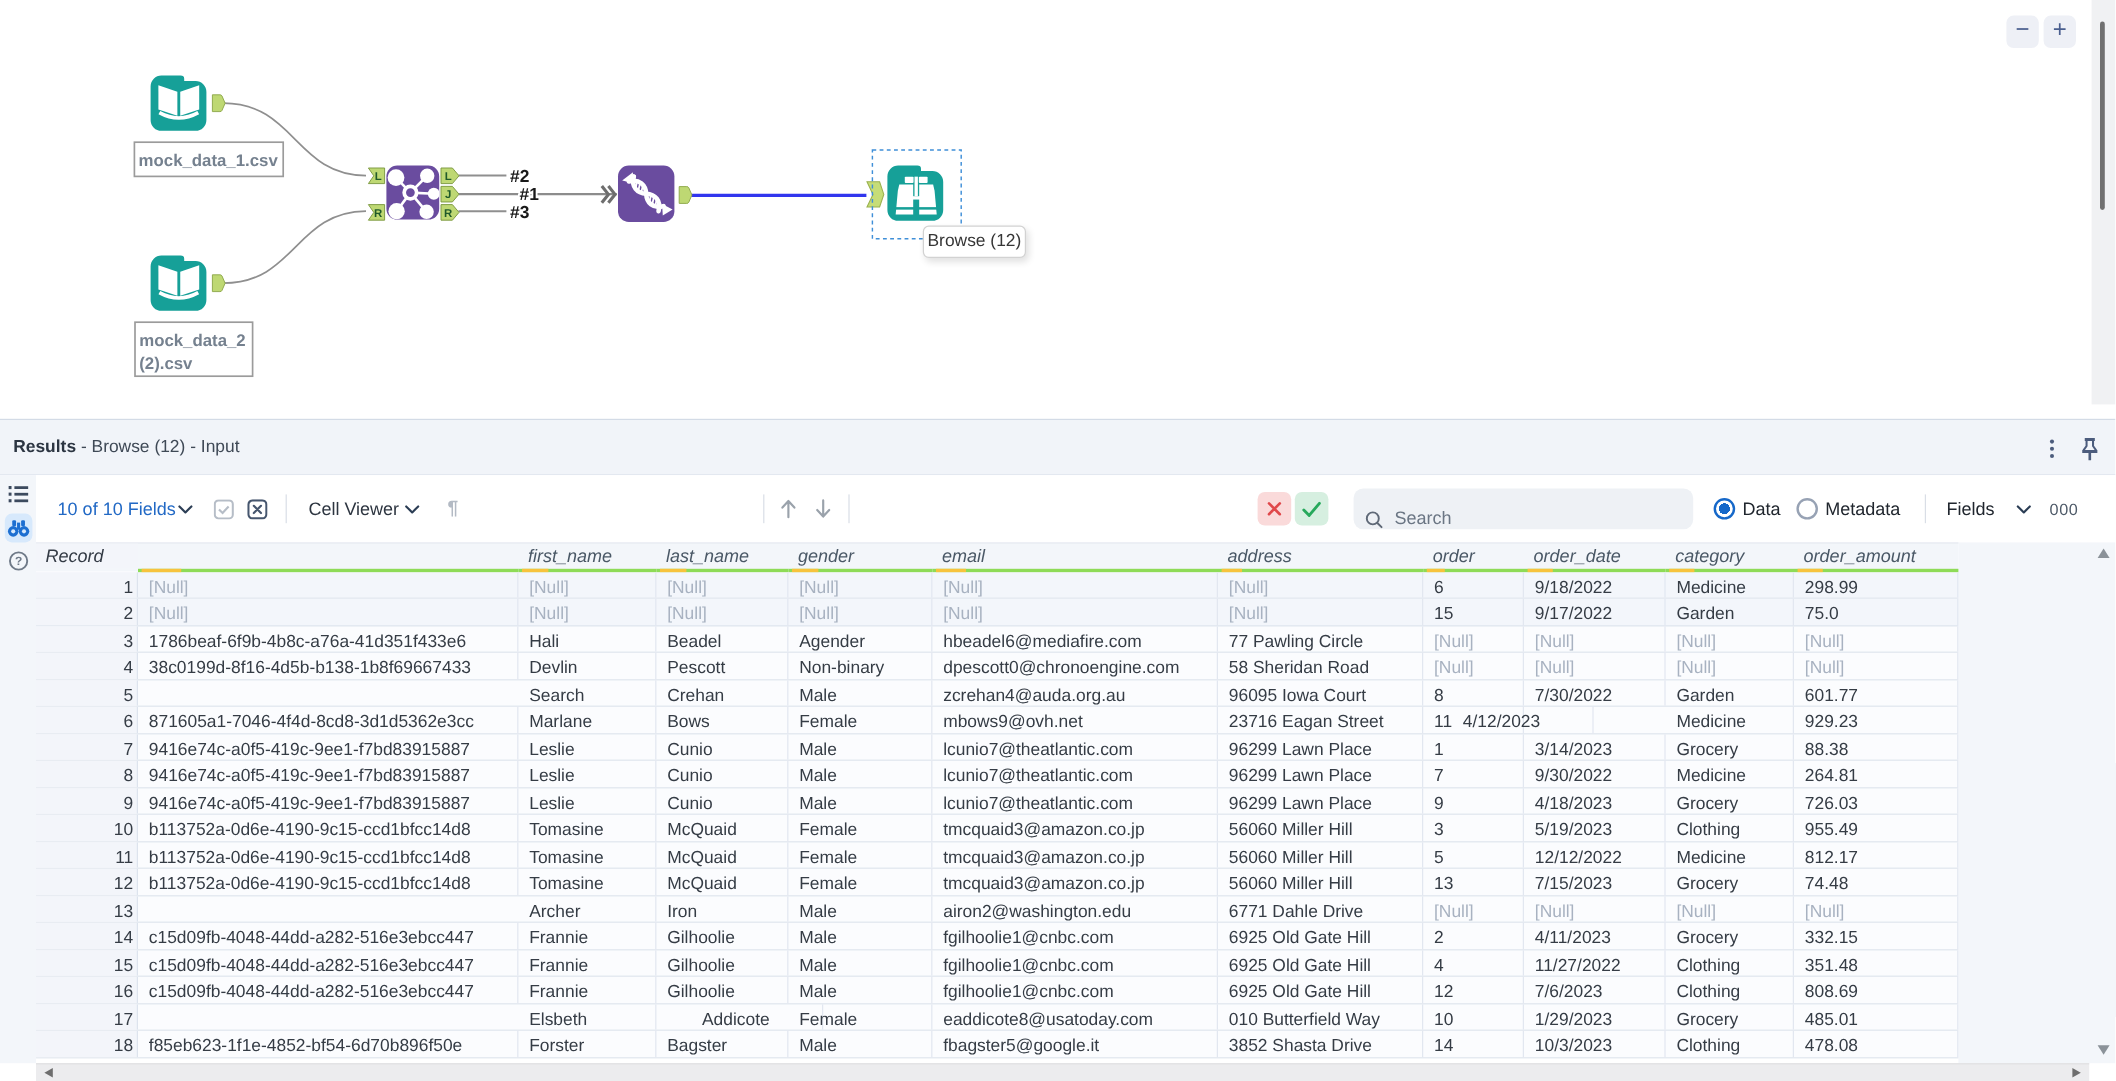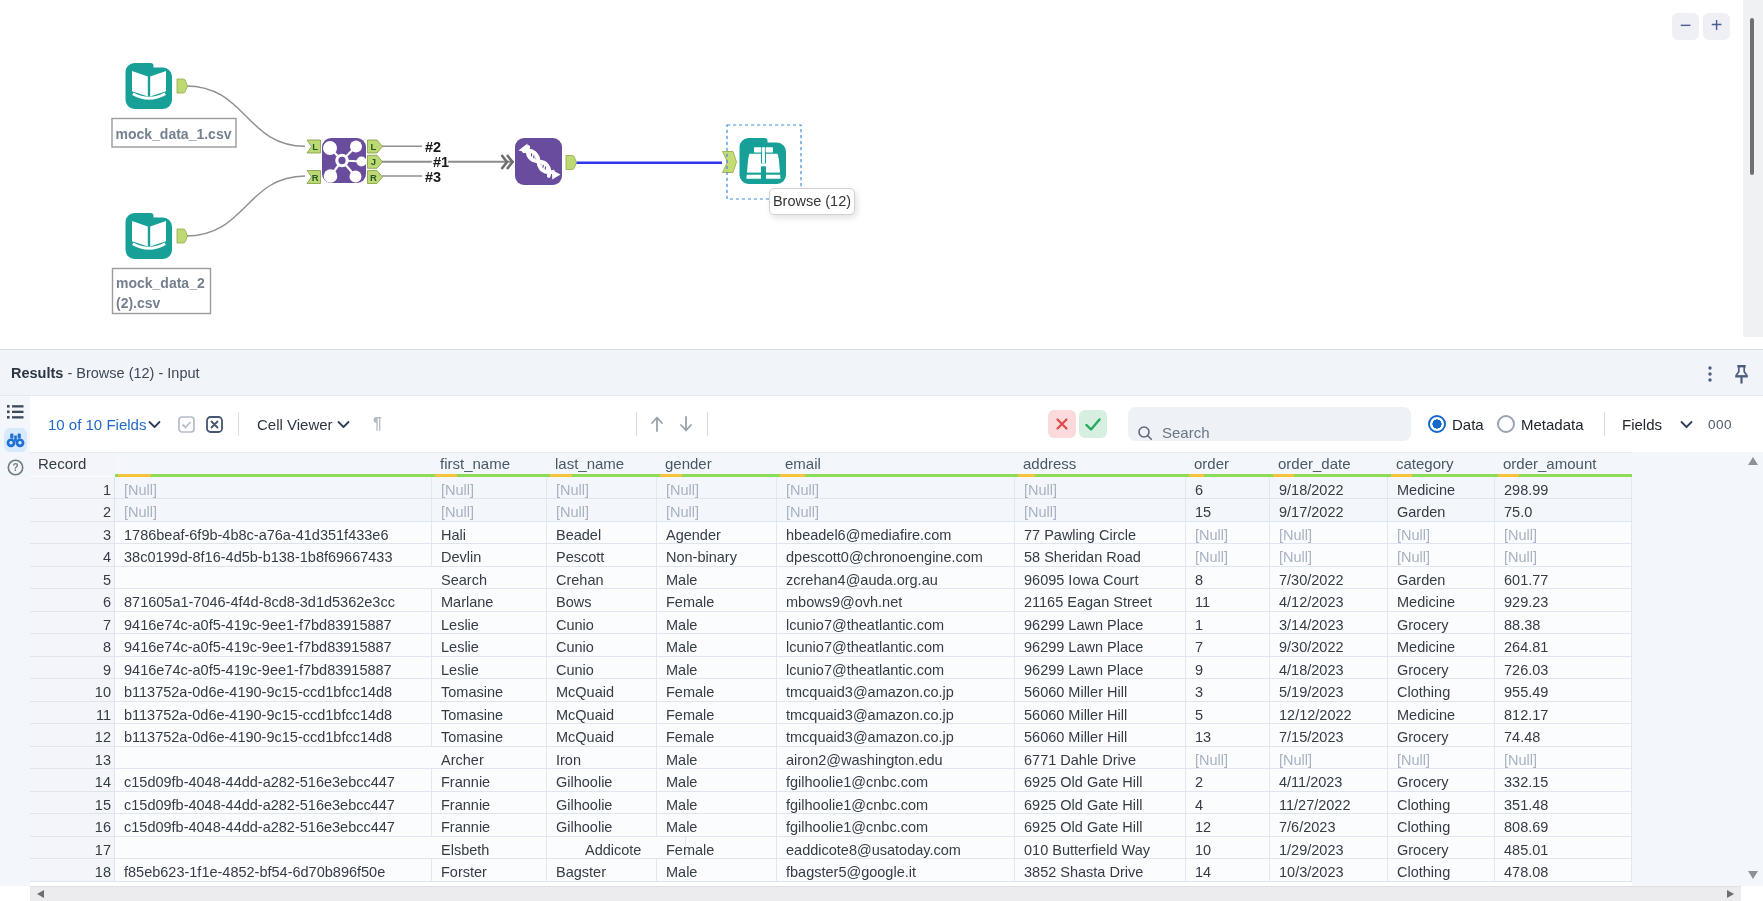--- a/index.html
+++ b/index.html
@@ -18,21 +18,21 @@
 #r-title b{color:#2c3542;font-weight:700;}
 #sidebar{left:0;top:396px;width:30px;height:490px;background:#f3f6fa;}
 #toolbar{left:30px;top:396px;width:1733px;height:56px;background:#fff;}
 .tbi{position:absolute;top:0;height:56px;display:flex;align-items:center;}
 .sep{position:absolute;top:412px;width:1px;height:24px;background:#d9dee6;}
 .tbtext{font-size:15px;color:#2d3540;}
 
 #grid{left:30px;top:452px;width:1602px;height:429px;background:#fbfcfe;}
 #gridhead{position:absolute;left:0;top:0;width:1602px;height:24px;background:#f3f6fa;border-top:1px solid #e6eaf1;}
 .hc{position:absolute;top:0;height:21px;font-size:15px;color:#4a5866;padding-left:8px;line-height:22px;
-  white-space:nowrap;overflow:hidden;}
+  white-space:nowrap;overflow:hidden;font-style:italic;}
 .ul{position:absolute;top:21px;height:3px;background:#8edb57;}
 .ulo{position:absolute;top:21px;height:3px;background:#f7c33d;}
 .row{position:absolute;left:0;width:1602px;height:22.5px;border-bottom:1px solid #dfe5ee;}
 .cell{position:absolute;top:0;height:21.5px;font-size:14.5px;color:#353c45;line-height:26px;padding-left:9px;
   white-space:nowrap;overflow:hidden;border-right:1px solid #e2e7f0;}
 .rec{position:absolute;top:0;height:21.5px;left:0;width:85px;background:#f3f5fa;border-right:1px solid #dde3ed;
   font-size:14.5px;color:#353c45;line-height:26px;text-align:right;padding-right:3px;}
 .null{color:#a8b2c1;}
 #rpane{left:1632px;top:452px;width:131px;height:434px;background:#f3f6fa;}
 #botbar{left:30px;top:886px;width:1711px;height:15px;background:#ececee;border-top:1px solid #e0e0e2;}
@@ -385,23 +385,23 @@
         <div class="cell" style="left:1358px;width:107px">Garden</div>
         <div class="cell" style="left:1465px;width:137px">601.77</div>
       </div>
       <div class="row" style="top:137.0px;">
         <div class="rec">6</div>
         <div class="cell" style="left:85px;width:317px">871605a1-7046-4f4d-8cd8-3d1d5362e3cc</div>
         <div class="cell" style="left:402px;width:115px">Marlane</div>
         <div class="cell" style="left:517px;width:110px">Bows</div>
         <div class="cell" style="left:627px;width:120px">Female</div>
         <div class="cell" style="left:747px;width:238px">mbows9@ovh.net</div>
-        <div class="cell" style="left:985px;width:171px">21165 Eagan Street</div>
+        <div class="cell" style="left:985px;width:171px">23716 Eagan Street</div>
         <div class="cell" style="left:1156px;width:84px">11</div>
-        <div class="cell" style="left:1240px;width:118px">4/12/2023</div>
+        <div class="cell" style="left:1180px;width:118px">4/12/2023</div>
         <div class="cell" style="left:1358px;width:107px">Medicine</div>
         <div class="cell" style="left:1465px;width:137px">929.23</div>
       </div>
       <div class="row" style="top:159.5px;">
         <div class="rec">7</div>
         <div class="cell" style="left:85px;width:317px">9416e74c-a0f5-419c-9ee1-f7bd83915887</div>
         <div class="cell" style="left:402px;width:115px">Leslie</div>
         <div class="cell" style="left:517px;width:110px">Cunio</div>
         <div class="cell" style="left:627px;width:120px">Male</div>
         <div class="cell" style="left:747px;width:238px">lcunio7@theatlantic.com</div>

